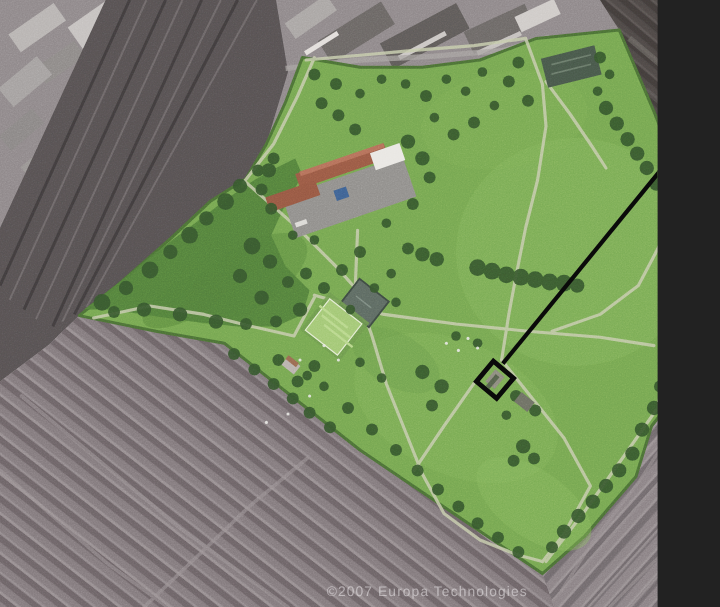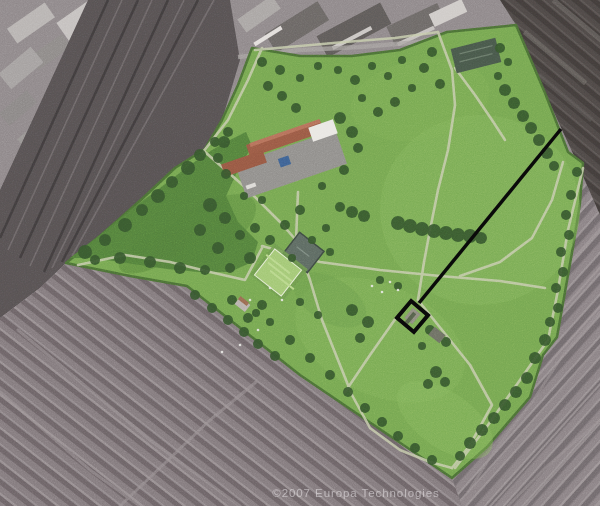--- a/index.html
+++ b/index.html
@@ -1,16 +1,16 @@
 <!DOCTYPE html>
 <html><head>
 <meta charset="utf-8">
 <style>
   html,body{margin:0;padding:0;background:#222;}
-  .stage{position:relative;width:600px;height:506px;overflow:hidden;}
+  .stage{position:relative;width:548px;height:506px;overflow:hidden;}
   svg{display:block;width:600px;height:506px;}
   .wm{font-family:"Liberation Sans","DejaVu Sans",sans-serif;font-size:11.5px;letter-spacing:.08em;text-anchor:middle;}
 </style>
 </head>
 <body>
 
 <div class="stage">
   <svg id="map" viewBox="0 0 600 506">
     <defs>
       <filter id="soft">

